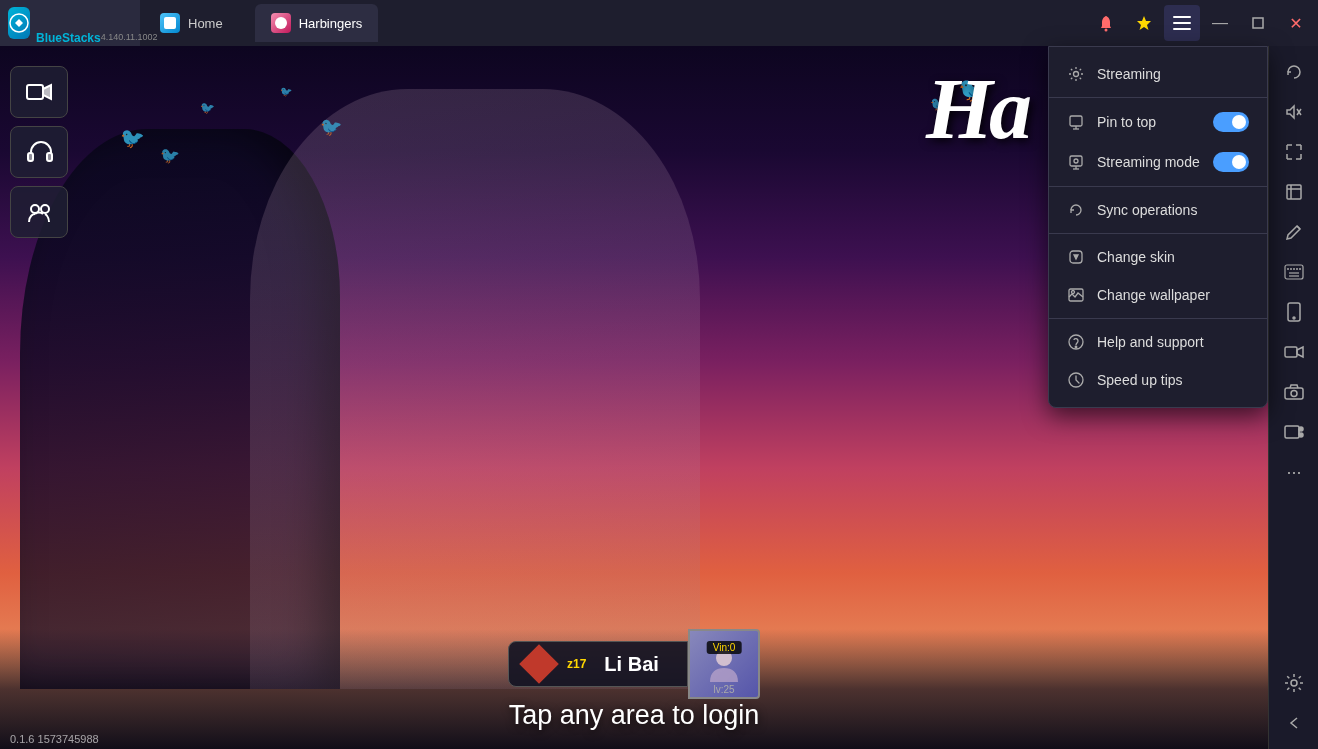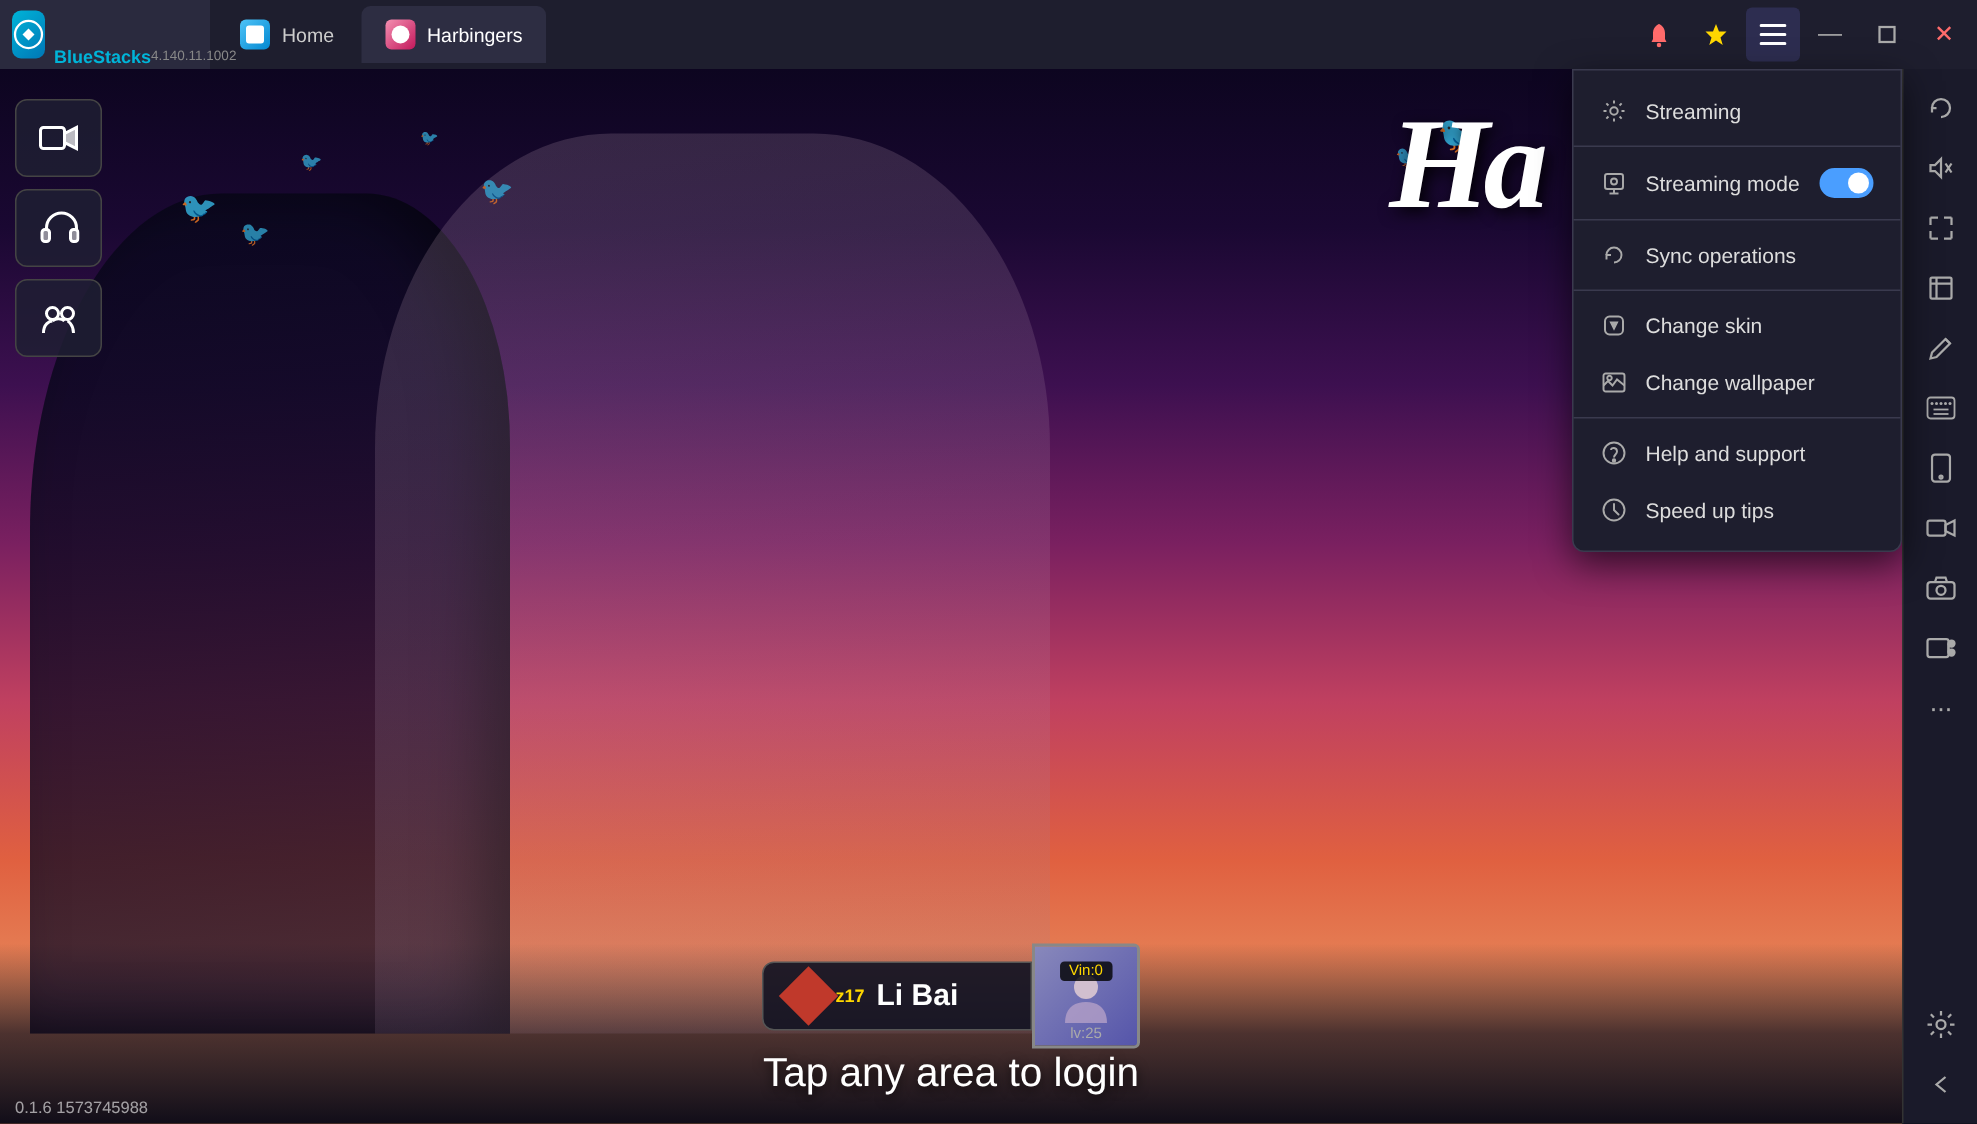--- a/index.html
+++ b/index.html
@@ -65,21 +65,21 @@
       color: #888;
       font-size: 9px;
     }
 
     .tabs-area {
       display: flex;
       align-items: center;
       flex: 1;
       height: 100%;
       padding-left: 4px;
-      gap: 2px;
+      gap: 16px;
     }
 
     .tab {
       height: 38px;
       padding: 0 16px;
       display: flex;
       align-items: center;
       gap: 8px;
       border-radius: 6px 6px 0 0;
       cursor: pointer;
@@ -203,20 +203,21 @@
       font-size: 22px;
     }
 
     .player-card {
       background: rgba(20,20,35,0.92);
       border: 1px solid #555;
       border-radius: 8px 0 0 8px;
       padding: 8px 16px;
       display: flex;
       align-items: center;
+      gap: 10px;
       min-width: 180px;
     }
 
     .login-text {
       position: absolute;
       bottom: 18px;
       left: 50%;
       transform: translateX(-50%);
       color: white;
       font-size: 27px;
@@ -533,20 +534,31 @@
       <svg width="16" height="16" viewBox="0 0 16 16" fill="none" stroke="#aaa" stroke-width="1.3">
         <circle cx="8" cy="8" r="2.5"></circle>
         <path d="M8 1 L8 3 M8 13 L8 15 M1 8 L3 8 M13 8 L15 8 M2.9 2.9 L4.3 4.3 M11.7 11.7 L13.1 13.1 M13.1 2.9 L11.7 4.3 M4.3 11.7 L2.9 13.1"></path>
       </svg>
     </div>
     <span class="menu-label">Streaming</span>
   </div>
 
   <div class="menu-divider"></div>
 
+  <div class="menu-item">
+    <div class="menu-icon">
+      <svg width="16" height="16" viewBox="0 0 16 16" fill="none" stroke="#aaa" stroke-width="1.3">
+        <rect x="2" y="2" width="12" height="10" rx="1.5"></rect>
+        <line x1="8" y1="12" x2="8" y2="15"></line>
+        <line x1="5" y1="15" x2="11" y2="15"></line>
+      </svg>
+    </div>
+    <span class="menu-label">Pin to top</span>
+    <div class="toggle-switch"></div>
+  </div>
 
   <div class="menu-item">
     <div class="menu-icon">
       <svg width="16" height="16" viewBox="0 0 16 16" fill="none" stroke="#aaa" stroke-width="1.3">
         <rect x="2" y="2" width="12" height="10" rx="1.5"></rect>
         <line x1="8" y1="12" x2="8" y2="15"></line>
         <line x1="5" y1="15" x2="11" y2="15"></line>
         <circle cx="8" cy="7" r="2"></circle>
       </svg>
     </div>

